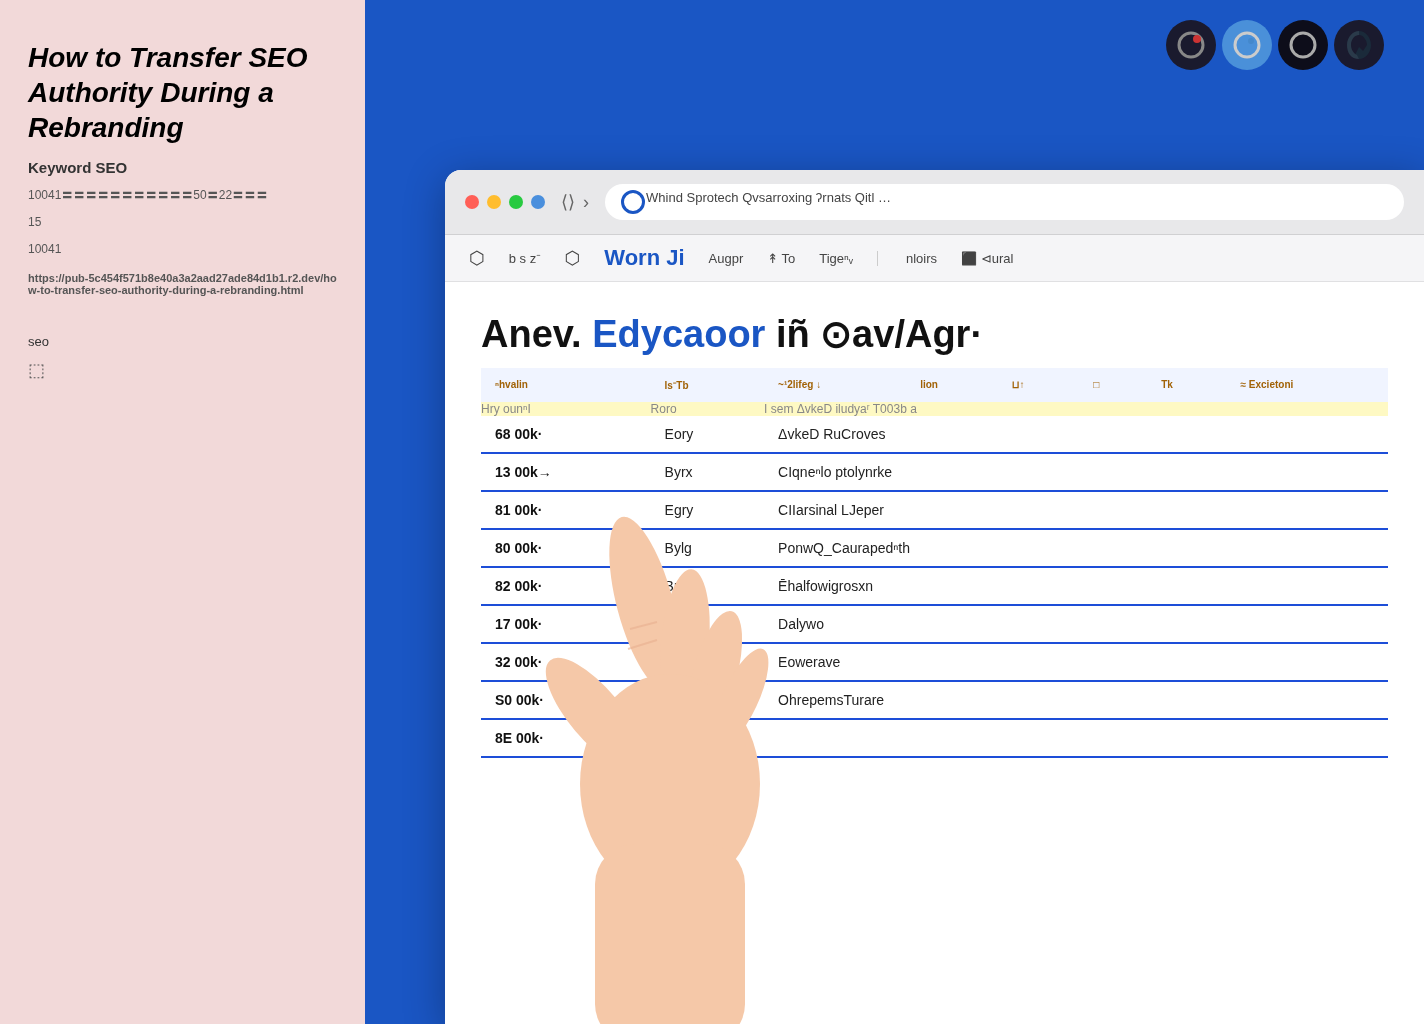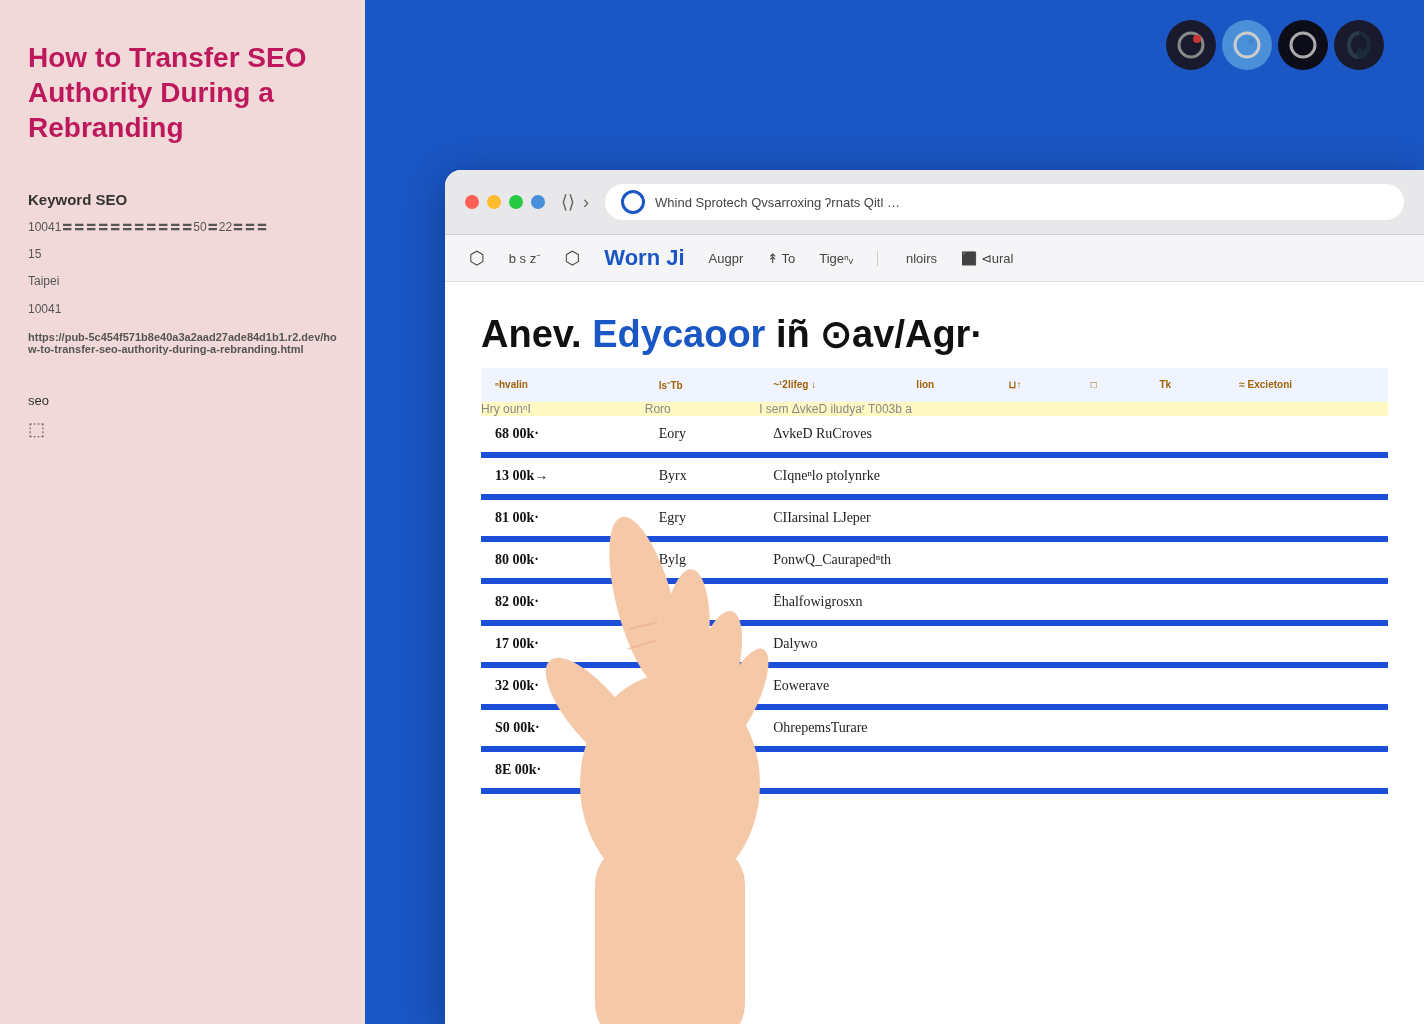--- a/index.html
+++ b/index.html
@@ -20,30 +20,30 @@
       padding: 40px 28px;
       position: relative;
       z-index: 2;
       display: flex;
       flex-direction: column;
       gap: 8px;
     }
     .sidebar-title {
       font-size: 28px;
       font-weight: 700;
-      color: #be185d;
+      color: #000000;
       line-height: 1.25;
       margin-bottom: 6px;
+      font-style: italic;
     }
     .sidebar-subtitle {
       font-size: 15px;
       font-weight: 600;
       color: #333;
       margin-bottom: 2px;
-      margin-top: 32px;
     }
     .sidebar-meta {
       font-size: 12px;
       color: #555;
       line-height: 1.6;
     }
     .sidebar-url {
       font-size: 11px;
       color: #555;
       word-break: break-all;
@@ -135,22 +135,21 @@
       align-items: center;
       color: #666;
       font-size: 16px;
     }
     .url-bar {
       flex: 1;
       background: white;
       border-radius: 20px;
       padding: 6px 16px;
       display: flex;
-      align-items: center;
-      gap: 10px;
+      gap: 1px;
     }
     .url-circle {
       width: 24px;
       height: 24px;
       border-radius: 50%;
       border: 3px solid #1a56c4;
       background: transparent;
       flex-shrink: 0;
     }
     .url-text {
@@ -210,22 +209,21 @@
       border-radius: 8px;
     }
     .data-table thead th {
       padding: 10px 14px;
       text-align: left;
       font-weight: 700;
       color: #a16207;
       font-size: 10px;
     }
     .data-table tbody tr {
-      border-bottom: 6px solid #1d4ed8;
-      font-family: Liberation Serif, serif;
+      border-bottom: 2px solid #1d4ed8;
     }
     .data-table tbody td {
       padding: 10px 14px;
       color: #222;
       font-size: 14px;
     }
     .data-table tbody td:first-child {
       font-weight: 700;
       color: #111;
     }
@@ -254,21 +252,20 @@
     }
   </style>
 </head>
 <body>
 
 <div class="sidebar">
   <div class="sidebar-title">How to Transfer SEO Authority During a Rebranding</div>
   <div class="sidebar-subtitle">Keyword SEO</div>
   <div class="sidebar-meta">10041〓〓〓〓〓〓〓〓〓〓〓50〓22〓〓〓</div>
   <div class="sidebar-meta">15</div>
-  <div class="sidebar-meta">Taipei</div>
   <div class="sidebar-meta">10041</div>
   <div class="sidebar-url">https://pub-5c454f571b8e40a3a2aad27ade84d1b1.r2.dev/how-to-transfer-seo-authority-during-a-rebranding.html</div>
   <div class="sidebar-tag">seo</div>
   <div class="sidebar-icon">⬚</div>
 </div>
 
 <div class="main">
 
   <div class="top-icons">
     <div class="top-icon-circle dark">

